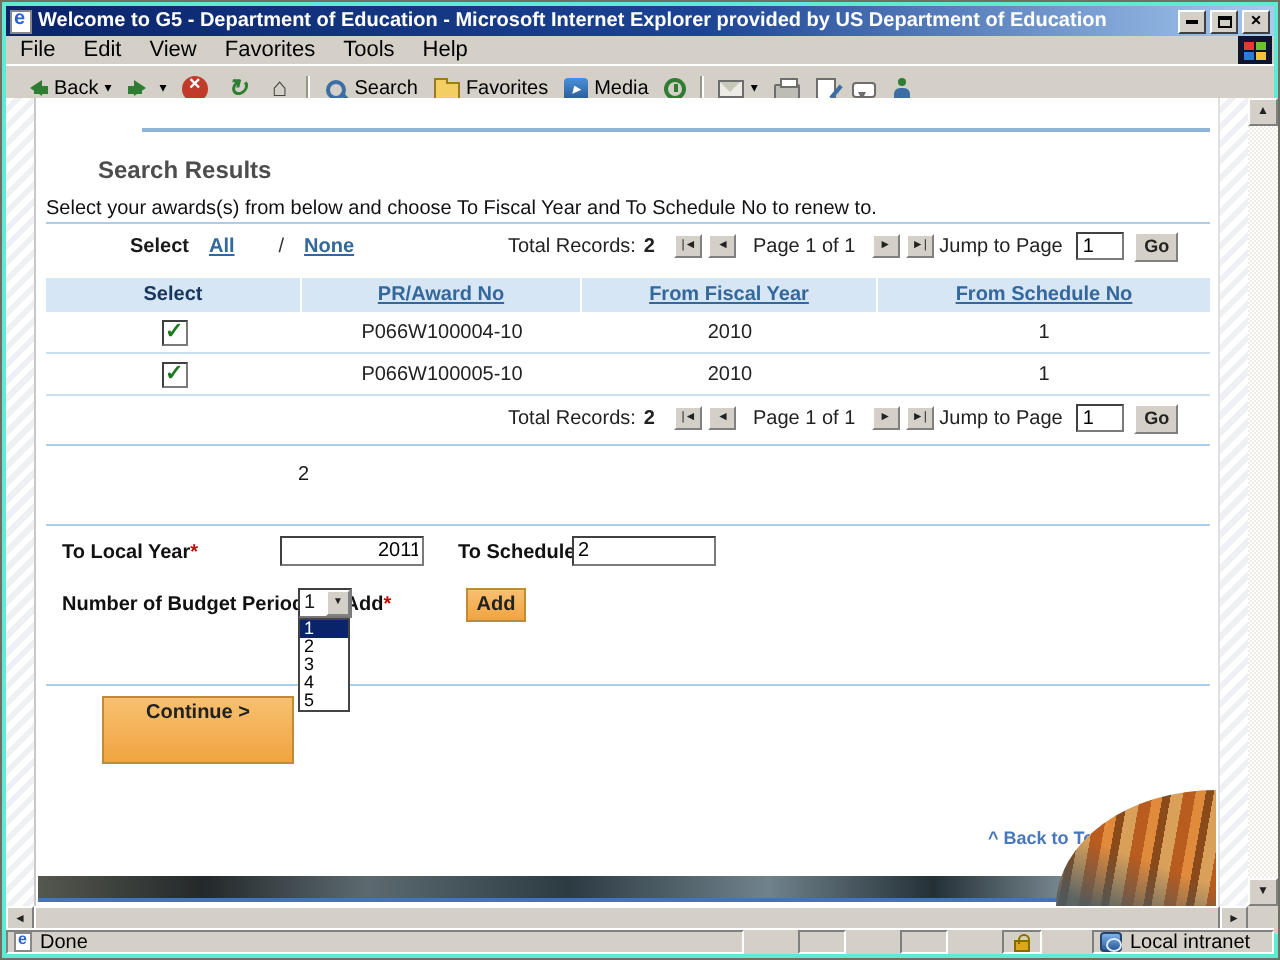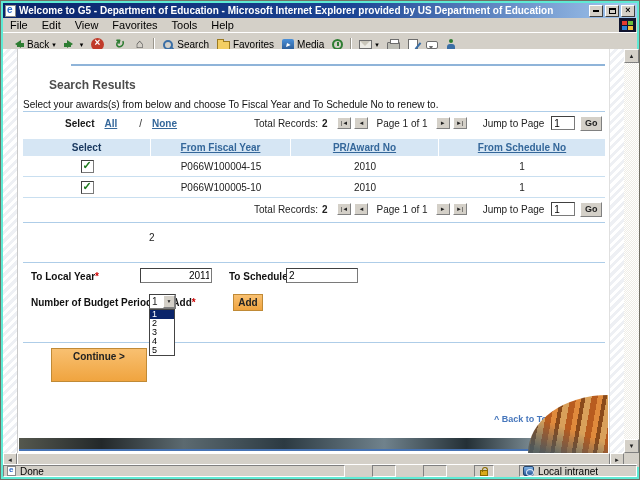--- a/index.html
+++ b/index.html
@@ -85,21 +85,21 @@
   a.link { color:#34679A; text-decoration:underline; cursor:pointer; }
   .select-bar .lnk { margin-left:10px; font-weight:bold; }
   .select-bar .divider { margin-left:22px; color:#333; }
 
   .pag { position:absolute; right:2px; width:352px; height:20px; display:flex; align-items:center; font-size:10px; color:#222; }
   .pag.top { top:64px; } .pag.bottom { top:150px; }
   .pag .total { white-space:nowrap; }
   .pag-btn { width:14px; height:12px; background:#D4D0C8; border:1px solid; border-color:#fff #808080 #808080 #fff;
     font-size:6px; line-height:10px; text-align:center; color:#222; flex:none; }
   .pag .pagetext { margin:0 8px; white-space:nowrap; }
-  .jump-label { margin-left:16px; white-space:nowrap; }
+  .jump-label { margin-left:3px; white-space:nowrap; }
   .jump-input { width:24px; height:14px; margin-left:7px; font-size:10px; padding:0 2px;
     border:1px solid #7a7a7a; border-top-color:#404040; border-left-color:#404040; }
   .go-btn { width:22px; height:15px; margin-left:5px; background:#D4D0C8; border:1px solid; border-color:#fff #808080 #808080 #fff;
     font-size:9px; font-weight:bold; text-align:center; line-height:13px; color:#222; }
 
   .awards-table { position:absolute; left:4px; top:90px; width:582px; }
   .trow { display:grid; grid-template-columns:128px 140px 148px 166px; }
   .thead { background:#D6E6F4; height:17px; }
   .thead .cell { display:flex; align-items:center; justify-content:center; font-weight:bold; border-right:1px solid #fff; }
   .thead .cell:last-child { border-right:none; }
@@ -158,21 +158,21 @@
     border:1px solid; border-color:#fff #808080 #808080 #fff; }
   .corner { position:absolute; left:623px; top:452px; width:15px; height:14px; background:#D4D0C8; }
 
   
   .statusbar { position:absolute; left:2px; right:2px; bottom:2px; height:13px; background:#D4D0C8;
     border-top:1px solid #fff; display:flex; align-items:stretch; font-size:10px; color:#000;gap:25px; }
   .pane { border:1px solid; border-color:#808080 #fff #fff #808080; display:flex; align-items:center; padding:0 3px; }
   .pane.main { flex:1; gap:4px; }
   .pane.sm { width:24px; margin-left:2px; }
   .pane.lockp { width:20px; margin-left:2px; justify-content:center; }
-  .pane.zone { width:118px; margin-left:0; gap:4px; }
+  .pane.zone { width:91px; margin-left:0; gap:4px; }
   .mini-doc { width:9px; height:10px; background:#fff; border:1px solid #888; position:relative; flex:none; }
   .mini-doc::after { content:"e"; position:absolute; left:1px; top:-2px; font-size:8px; font-weight:bold; color:#2A66C8; }
   .lock { position:relative; width:8px; height:6px; background:#D9A919; border:1px solid #8a6a00; margin-top:3px; }
   .lock::before { content:""; position:absolute; left:1px; top:-4px; width:4px; height:4px; border:1px solid #8a6a00; border-bottom:none; border-radius:3px 3px 0 0; }
   .intranet-icon { width:11px; height:10px; background:linear-gradient(#7fb2e5,#2a5a9a); border:1px solid #23456f; border-radius:2px; position:relative; flex:none; }
   .intranet-icon::after { content:""; position:absolute; left:2px; top:2px; width:6px; height:5px; border:1px solid #dce9f7; border-radius:50%; }
 </style>
 </head>
 <body>
 
@@ -289,34 +289,34 @@
         <span class="pag-btn" style="margin-left:3px"><span>►|</span></span>
         <span class="jump-label">Jump to Page</span>
         <input class="jump-input" value="1" style="">
         <span class="go-btn">Go</span>
       </div>
 
       <div class="awards-table">
         <div class="trow thead">
           <span class="cell th-select">Select</span>
           <span class="cell">
-              <a class="link" style="font-weight:bold">From Fiscal Year</a>
+              <a class="link" style="font-weight:bold">PR/Award No</a>
             </span>
           <span class="cell">
-              <a class="link" style="font-weight:bold">PR/Award No</a>
+              <a class="link" style="font-weight:bold">From Fiscal Year</a>
             </span>
           <span class="cell">
               <a class="link" style="font-weight:bold">From Schedule No</a>
             </span>
         </div>
         <div class="trow tbody-row">
           <span class="cell">
               <span class="checkbox checked"></span>
             </span>
-          <span class="cell">P066W100004-15</span>
+          <span class="cell">P066W100004-10</span>
           <span class="cell">2010</span>
           <span class="cell">1</span>
         </div>
         <div class="trow tbody-row">
           <span class="cell">
               <span class="checkbox checked"></span>
             </span>
           <span class="cell">P066W100005-10</span>
           <span class="cell">2010</span>
           <span class="cell">1</span>

